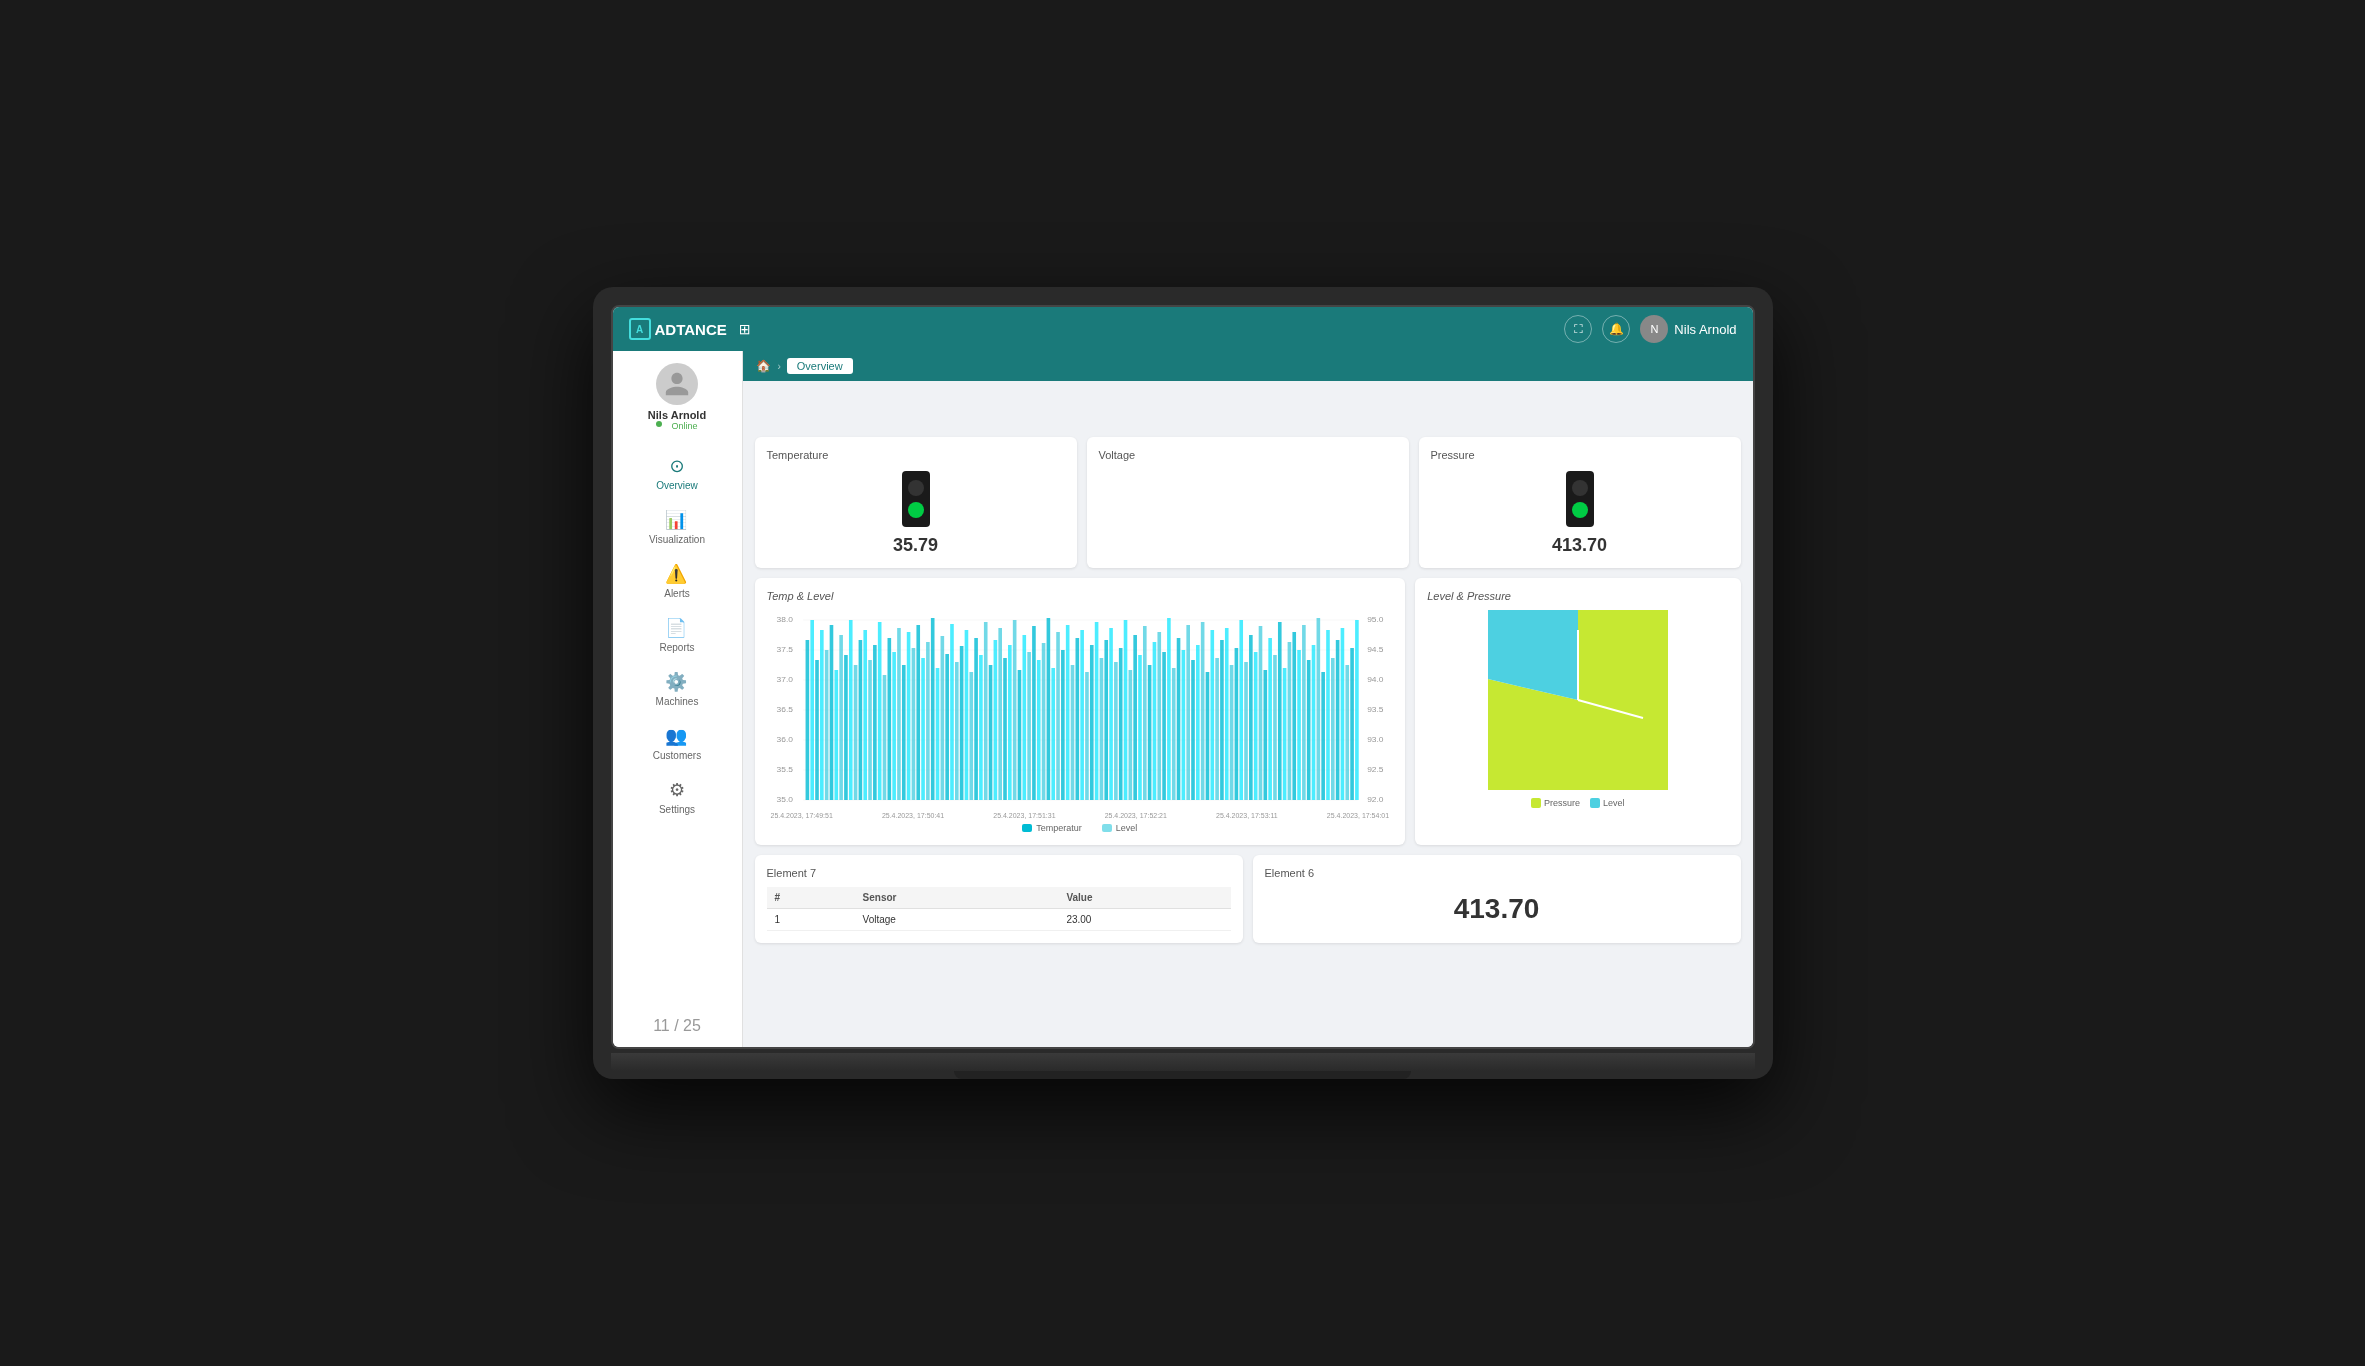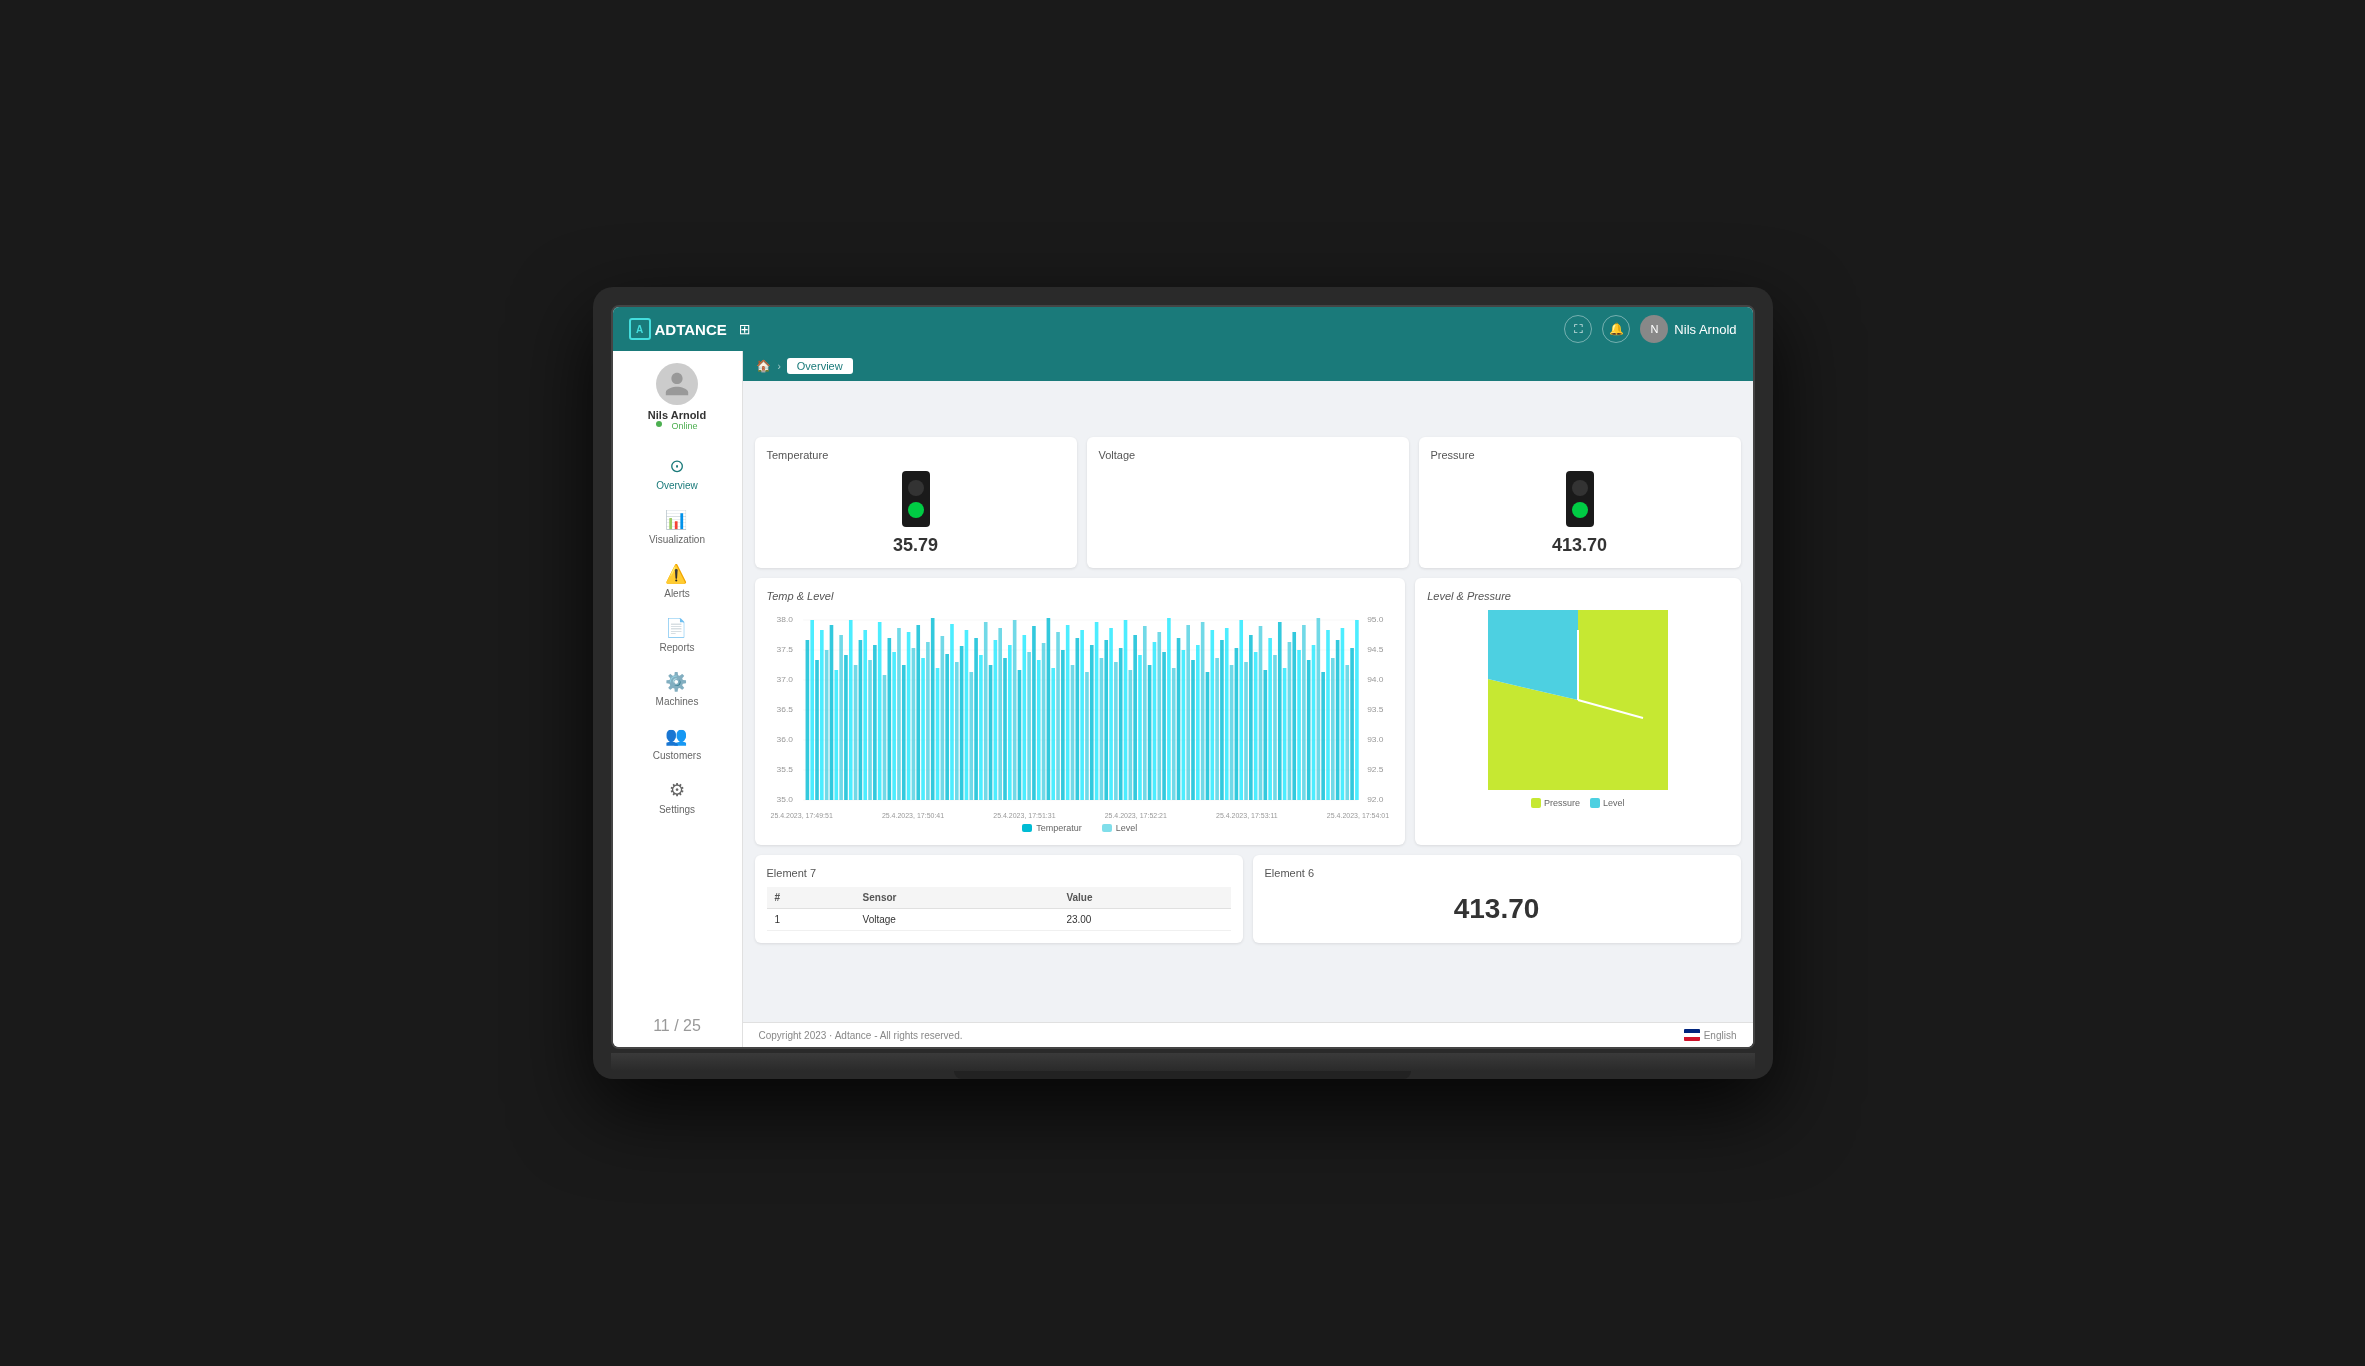--- a/index.html
+++ b/index.html
@@ -778,27 +778,20 @@
               </div>
 
               <div class="big-value-card">
                 <div class="element-title">Element 6</div>
                 <div class="big-value">413.70</div>
               </div>
             </div>
 
           </div>
 
-          <div class="footer">
-            <span>Copyright 2023 · Adtance - All rights reserved.</span>
-            <div class="footer-lang">
-              <div class="flag-icon"></div>
-              <span>English</span>
-            </div>
-          </div>
 
         </div>
       </div>
 
     </div>
   </div>
 
   <div style="height:18px; background: linear-gradient(#3a3a3a, #2a2a2a); border-radius: 0 0 4px 4px; margin-top: 4px;"></div>
   <div style="height:8px; background: #222; border-radius: 0 0 20px 20px; width: 40%; margin: 0 auto;"></div>
 </div>

